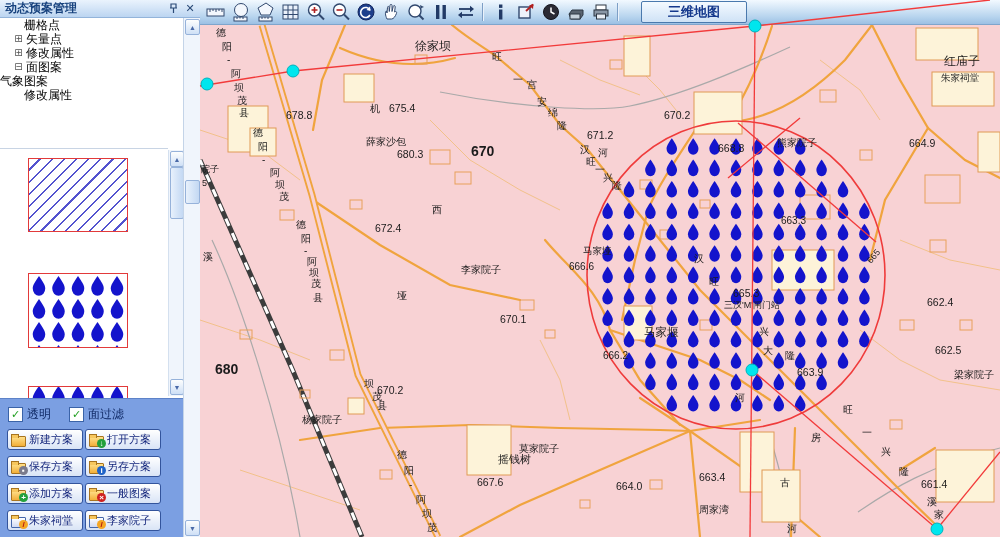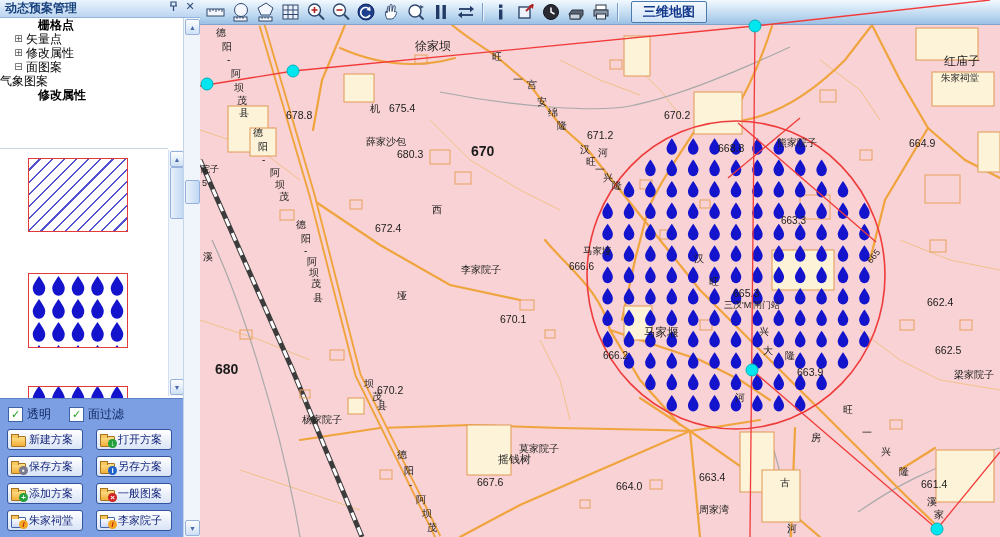--- a/index.html
+++ b/index.html
@@ -3,29 +3,29 @@
 <meta charset="utf-8">
 <style>
   html,body{margin:0;padding:0;background:#9db8d9;}
   .app{position:relative;width:1000px;height:537px;overflow:hidden;
        font-family:"Liberation Sans","DejaVu Sans",sans-serif;background:#e8f0fa;}
 
   
   .left-panel{position:absolute;left:0;top:0;width:200px;height:537px;background:#fff;border-right:1px solid #8aa8cf;}
   .panel-header{position:absolute;left:0;top:0;width:200px;height:18px;
       background:linear-gradient(#eaf3fd,#bcd5f1);border-bottom:1px solid #93b4da;
-      display:flex;font-size:12px;font-weight:bold;color:#17427e;padding-left:5px;box-sizing:border-box;}
+      display:flex;align-items:center;font-size:12px;font-weight:bold;color:#17427e;padding-left:5px;box-sizing:border-box;}
   .panel-header .sp{flex:1;}
   .hdr-btn{width:14px;height:13px;margin-right:3px;display:flex;align-items:center;justify-content:center;
       font-size:11px;color:#2b4a77;line-height:1;}
   .tree{position:absolute;left:0;top:18px;width:183px;height:130px;background:#fff;overflow:hidden;font-size:12px;color:#000;}
   .tree-item{height:14px;line-height:14px;white-space:nowrap;display:flex;align-items:center;}
   .tree-item .exp{display:inline-block;width:11px;height:11px;font-size:10px;line-height:10px;color:#555;text-align:center;margin:0 2px 0 3px;}
   .tree-item.lv1{padding-left:10px;}
-  .tree-item.lv1.noexp{padding-left:38px;font-weight:bold;}
+  .tree-item.lv1.noexp{padding-left:24px;}
   .tree-item.lv2{}
 
   .preview{position:absolute;left:0;top:148px;width:168px;height:250px;background:#fff;border-top:1px solid #c8d4e4;overflow:hidden;}
   .swatch{position:absolute;left:28px;width:100px;border:1px solid #e23a3a;background:#fff;box-sizing:border-box;overflow:hidden;}
   .swatch.hatch{top:9px;height:74px;
       background:repeating-linear-gradient(135deg,#fff 0,#fff 7px,#5353cf 7px,#5353cf 8.6px);}
   .swatch.drops{top:124px;height:75px;}
   .swatch.partial{top:237px;height:13px;}
   .swatch svg{display:block;}
 
@@ -37,42 +37,42 @@
   .sb-list{left:168px;top:150px;width:15px;height:246px;}
   .sb-main{left:183px;top:18px;width:17px;height:519px;border-left:1px solid #c4d4e8;}
   .sb-main .btn{width:13px;}
   .sb-main .thumb{width:13px;}
 
   .bottom-panel{position:absolute;left:0;top:398px;width:183px;height:139px;background:#7b9fe2;border-top:1px solid #5d82c8;}
   .chk-row{display:flex;gap:18px;padding:7px 0 4px 8px;}
   .chk{display:flex;align-items:center;font-size:12px;color:#102a66;gap:4px;}
   .chk .box{width:13px;height:13px;background:#fff;border:1px solid #3a63a8;display:flex;align-items:center;justify-content:center;
       color:#1f9e1f;font-weight:bold;font-size:11px;line-height:1;}
-  .btn-grid{display:grid;grid-template-columns:76px 76px;gap:6px 13px;padding:2px 0 7px 7px;}
+  .btn-grid{display:grid;grid-template-columns:76px 76px;gap:6px 2px;padding:2px 0 7px 7px;}
   .pbtn{height:21px;border:1px solid #33549c;border-radius:3px;background:linear-gradient(#ffffff,#d9e4f6);
       display:flex;align-items:center;gap:3px;font-size:11px;color:#14267c;padding:0 2px 0 3px;box-sizing:border-box;}
   .fico{position:relative;width:15px;height:12px;flex:0 0 15px;}
   .fico .fold{position:absolute;left:0;top:2px;width:13px;height:9px;background:linear-gradient(#ffe08a,#f2ae38);border:1px solid #a8741f;border-radius:1px;}
   .fico .fold:before{content:"";position:absolute;left:-1px;top:-3px;width:6px;height:3px;background:#f7c75e;border:1px solid #a8741f;border-bottom:none;}
   .fico .badge{position:absolute;right:-2px;bottom:-2px;width:9px;height:9px;border-radius:50%;
       color:#fff;font-size:8px;font-weight:bold;line-height:9px;text-align:center;}
   .b-open{background:#23a03c;} .b-saveas{background:#1f63c8;} .b-add{background:#23a03c;}
   .b-clear{background:#cf2020;} .b-save{background:#7a7a8c;}
   .fico.doc .fold{background:linear-gradient(#ffffff,#cfd9f2);border-color:#4466aa;}
   .fico .pencil{position:absolute;right:-2px;bottom:-2px;width:9px;height:9px;border-radius:50%;background:#f5a623;
       color:#b01010;font-size:8px;font-weight:bold;line-height:9px;text-align:center;}
 
   
   .toolbar{position:absolute;left:200px;top:0;width:800px;height:25px;
       background:linear-gradient(#f2f9ff,#b7d4ee 70%,#9cc0e4);border-bottom:1px solid #7fa5cc;
       display:flex;align-items:center;padding-left:3px;box-sizing:border-box;}
   .tb-btn{width:23px;height:22px;display:flex;align-items:center;justify-content:center;border:1px solid transparent;border-radius:2px;}
   .tb-btn svg{display:block;}
   .tb-sep{width:1px;height:18px;background:#7d9fc6;border-right:1px solid #eaf2fb;margin:0 4px;}
-  .btn-3d{height:20px;padding:0 11px;margin-left:8px;border:1px solid #4a79ad;border-radius:2px;
+  .btn-3d{height:20px;padding:0 26px;margin-left:18px;border:1px solid #4a79ad;border-radius:2px;
       background:linear-gradient(#f4faff,#cfe2f6);font-size:13px;font-weight:bold;color:#14388c;
       display:flex;align-items:center;}
 
   
   .map{position:absolute;left:200px;top:25px;width:800px;height:512px;background:#f8d2d4;}
   .map svg{display:block;}
   .overlay{position:absolute;left:0;top:0;width:1000px;height:537px;pointer-events:none;}
 </style>
 </head>
 <body>

